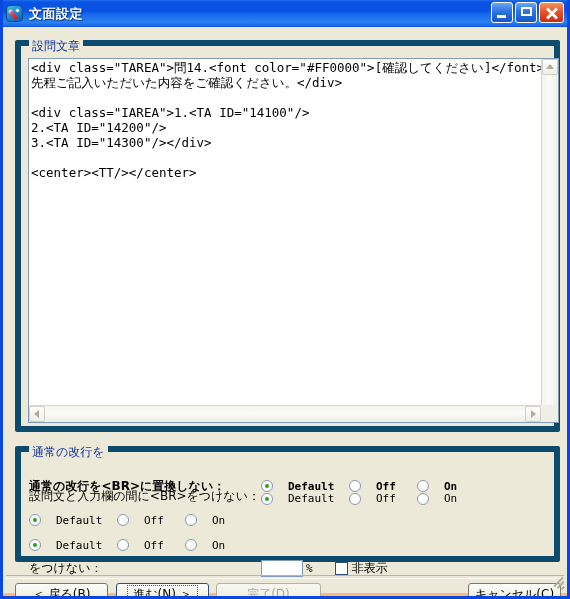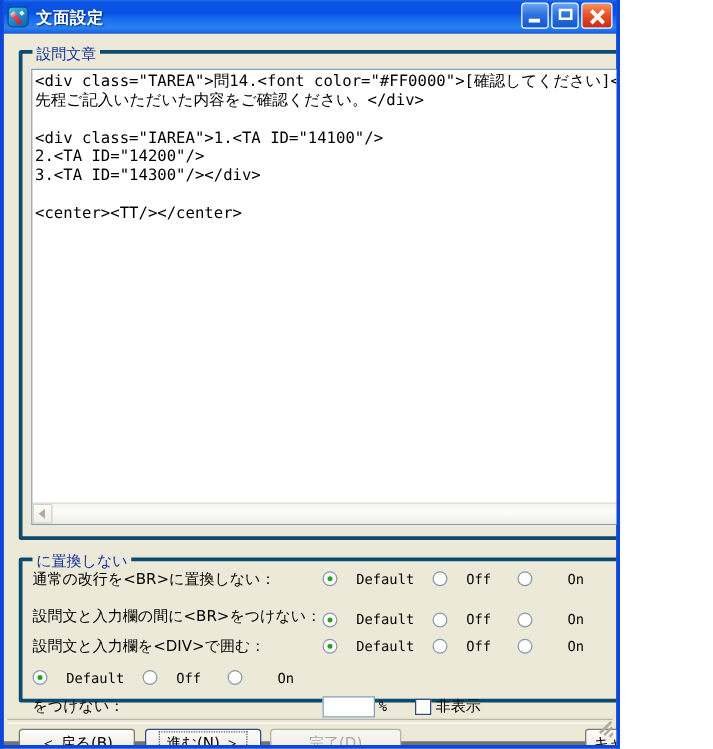--- a/index.html
+++ b/index.html
@@ -7,24 +7,24 @@
     padding: 0;
     background: #ffffff;
   }
   body {
     font-family: "DejaVu Sans", "Liberation Sans", sans-serif;
     font-size: 12px;
   }
 
   .window {
     position: relative;
-    width: 496px;
+    width: 570px;
     height: 599px;
     box-sizing: border-box;
-    background: #737373;
+    background: #fdba74;
     border: 3px solid #0a46e0;
     border-top: none;
     overflow: hidden;
   }
 
   
   .titlebar {
     position: relative;
     height: 27px;
     background: linear-gradient(to bottom,
@@ -118,21 +118,21 @@
   .dialog {
     position: relative;
     height: 566px;
     background: #ece9d8;
     box-sizing: border-box;
   }
 
   
   .groupbox {
     position: absolute;
-    border: 3px solid #0c4a6e;
+    border: 6px solid #0c4a6e;
     border-radius: 2px;
     box-sizing: border-box;
   }
   .group-title {
     position: absolute;
     top: -8px;
     left: 8px;
     background: #ece9d8;
     padding: 0 3px;
     font-size: 12px;
@@ -239,21 +239,21 @@
   }
   .radio-group {
     display: flex;
     align-items: center;
   }
   .radio-opt {
     display: flex;
     align-items: center;
     margin-right: 10px;
   }
-  .radio-opt:last-child { margin-right: 0; gap: 13px; }
+  .radio-opt:last-child { margin-right: 0; }
   .radio {
     width: 12px;
     height: 12px;
     border-radius: 50%;
     border: 1px solid #8a9aa8;
     background: radial-gradient(circle at 40% 35%, #ffffff 0%, #ffffff 55%, #e9eef2 100%);
     box-sizing: border-box;
     position: relative;
     margin-right: 3px;
     flex: none;
@@ -407,23 +407,23 @@
           <div class="sb-arrow arr-right">
               <span class="tri"></span>
             </div>
         </div>
 
         <div class="sb-corner"></div>
       </div>
     </div>
 
     <div class="groupbox" id="group-settings">
-      <div class="group-title">に置換しない</div>
-
-      <div class="srow" style="top:4px;">
+      <div class="group-title">通常の改行を</div>
+
+      <div class="srow" style="top:24px;font-weight:bold;">
         <div class="srow-label">通常の改行を&lt;BR&gt;に置換しない：</div>
         <div class="radio-group">
           <div class="radio-opt opt-default">
             <span class="radio checked"></span>
             <span class="radio-label">Default</span>
           </div>
           <div class="radio-opt opt-off">
             <span class="radio"></span>
             <span class="radio-label">Off</span>
           </div>
@@ -446,21 +446,20 @@
             <span class="radio-label">Off</span>
           </div>
           <div class="radio-opt">
             <span class="radio"></span>
             <span class="radio-label">On</span>
           </div>
         </div>
       </div>
 
       <div class="srow" style="top:58px;">
-        <div class="srow-label">設問文と入力欄を&lt;DIV&gt;で囲む：</div>
         <div class="radio-group">
           <div class="radio-opt opt-default">
             <span class="radio checked"></span>
             <span class="radio-label">Default</span>
           </div>
           <div class="radio-opt opt-off">
             <span class="radio"></span>
             <span class="radio-label">Off</span>
           </div>
           <div class="radio-opt">

